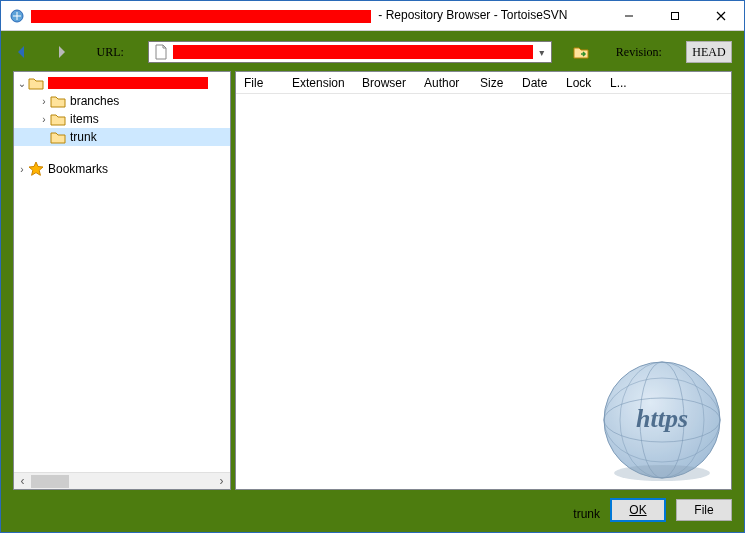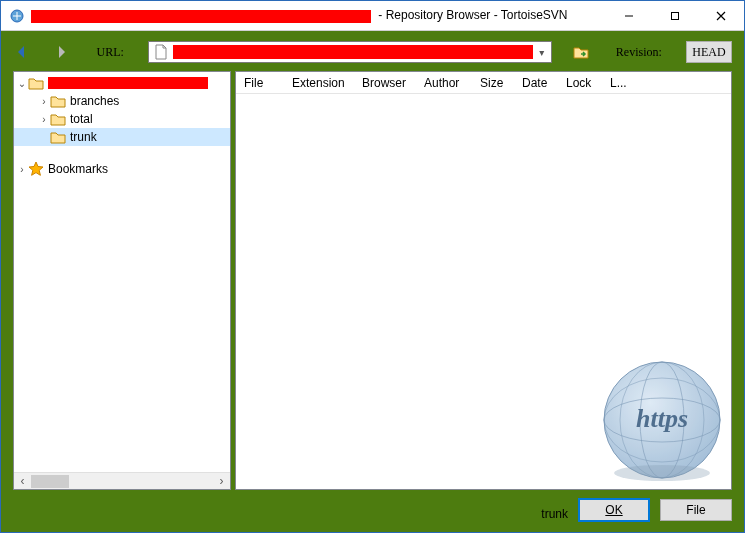--- a/index.html
+++ b/index.html
@@ -133,21 +133,21 @@
   .footer {
     margin-top:8px;
     display:flex; align-items:flex-end; gap:10px;
   }
   .footer-text {
     flex:1; text-align:right; font-size:12px; color:#000;
     line-height:1.35;
   }
   .footer-buttons { display:flex; gap:10px; align-items:center; }
   .btn {
-    width:72px; height:22px; background:#e1e1e1; border:1px solid #adadad;
+    width:56px; height:22px; background:#e1e1e1; border:1px solid #adadad;
     display:flex; align-items:center; justify-content:center;
   }
   .btn.primary { border:2px solid #0078d7; height:24px; }
   .btn.primary .btn-label { text-decoration: underline; }
 </style>
 </head>
 <body>
 
 <div class="window">
 
@@ -244,21 +244,21 @@
           </div>
 
           <div class="tree-row">
             <span class="indent" style="width:24px"></span>
             <span class="exp">›</span>
             <span class="ic folder-icon">
               <svg viewBox="0 0 16 16">
                   <path d="M1 4 h5 l2 2 h7 v8 h-14 z" fill="#ffe39b" stroke="#b8860b"></path>
                 </svg>
             </span>
-            <span class="tree-label">total</span>
+            <span class="tree-label">items</span>
           </div>
 
           <div class="tree-row selected">
             <span class="indent" style="width:24px"></span>
             <span class="exp"></span>
             <span class="ic folder-icon">
               <svg viewBox="0 0 16 16">
                   <path d="M1 4 h5 l2 2 h7 v8 h-14 z" fill="#ffe39b" stroke="#b8860b"></path>
                 </svg>
             </span>

